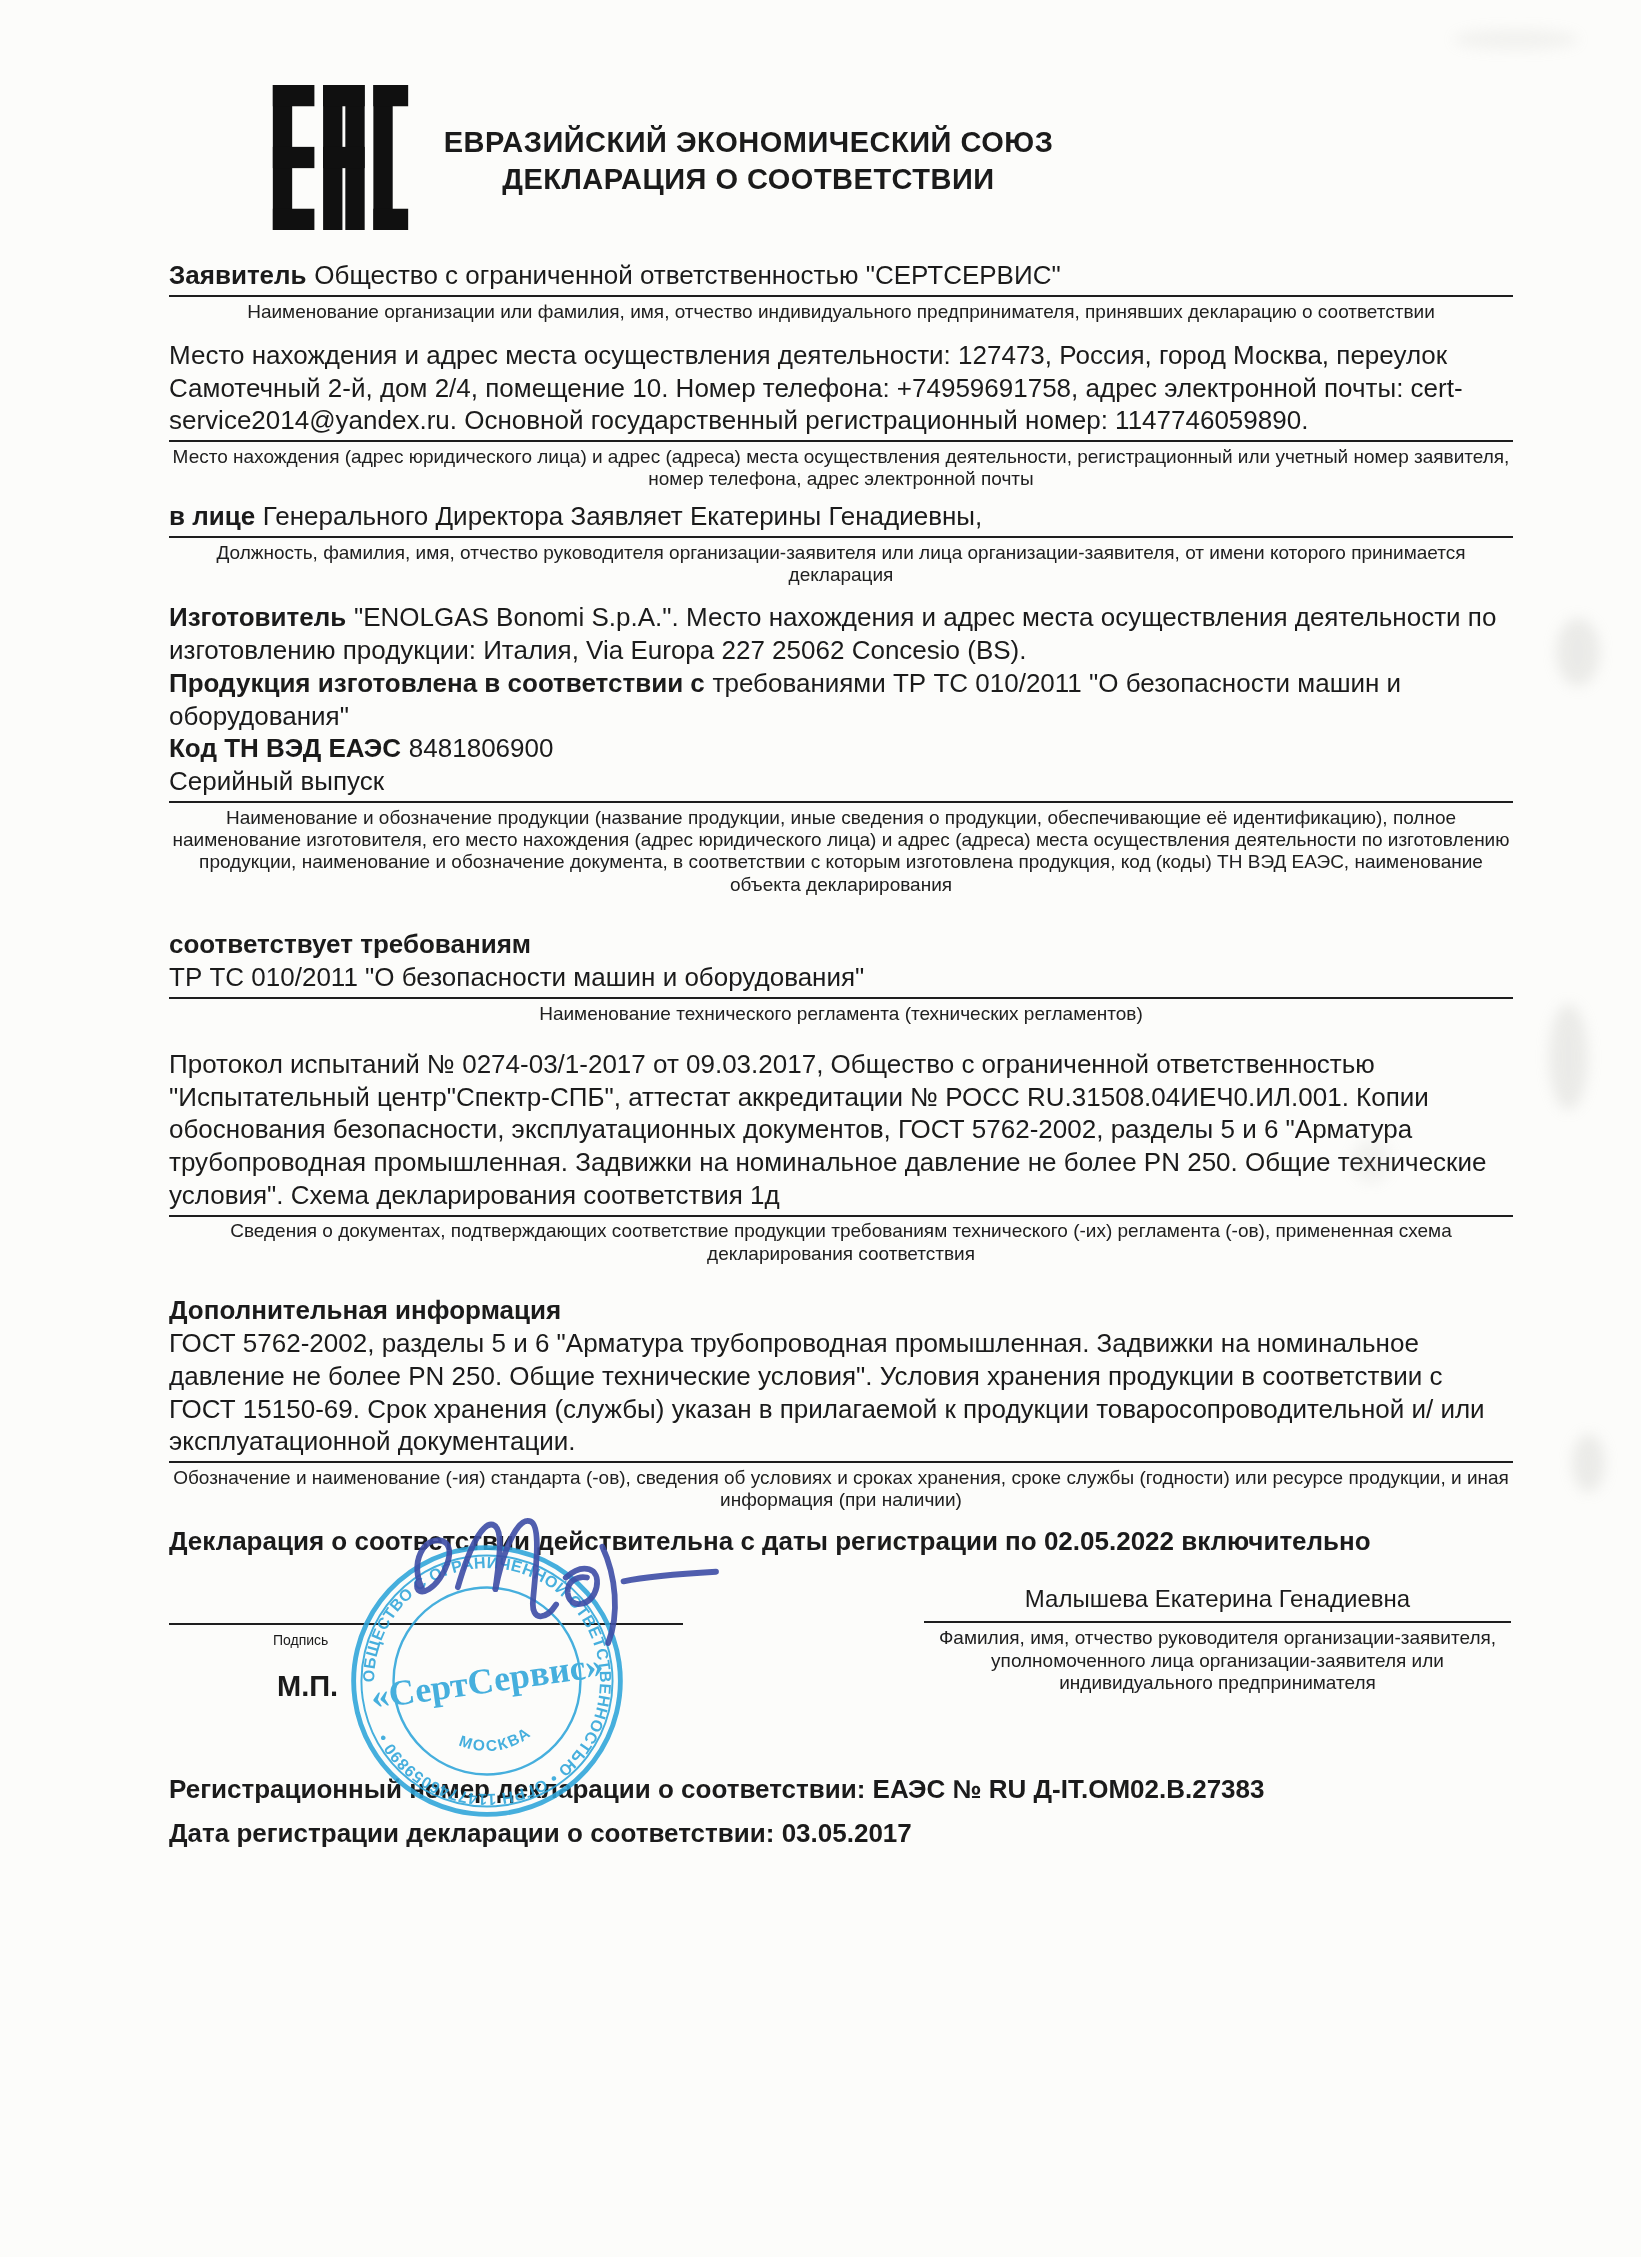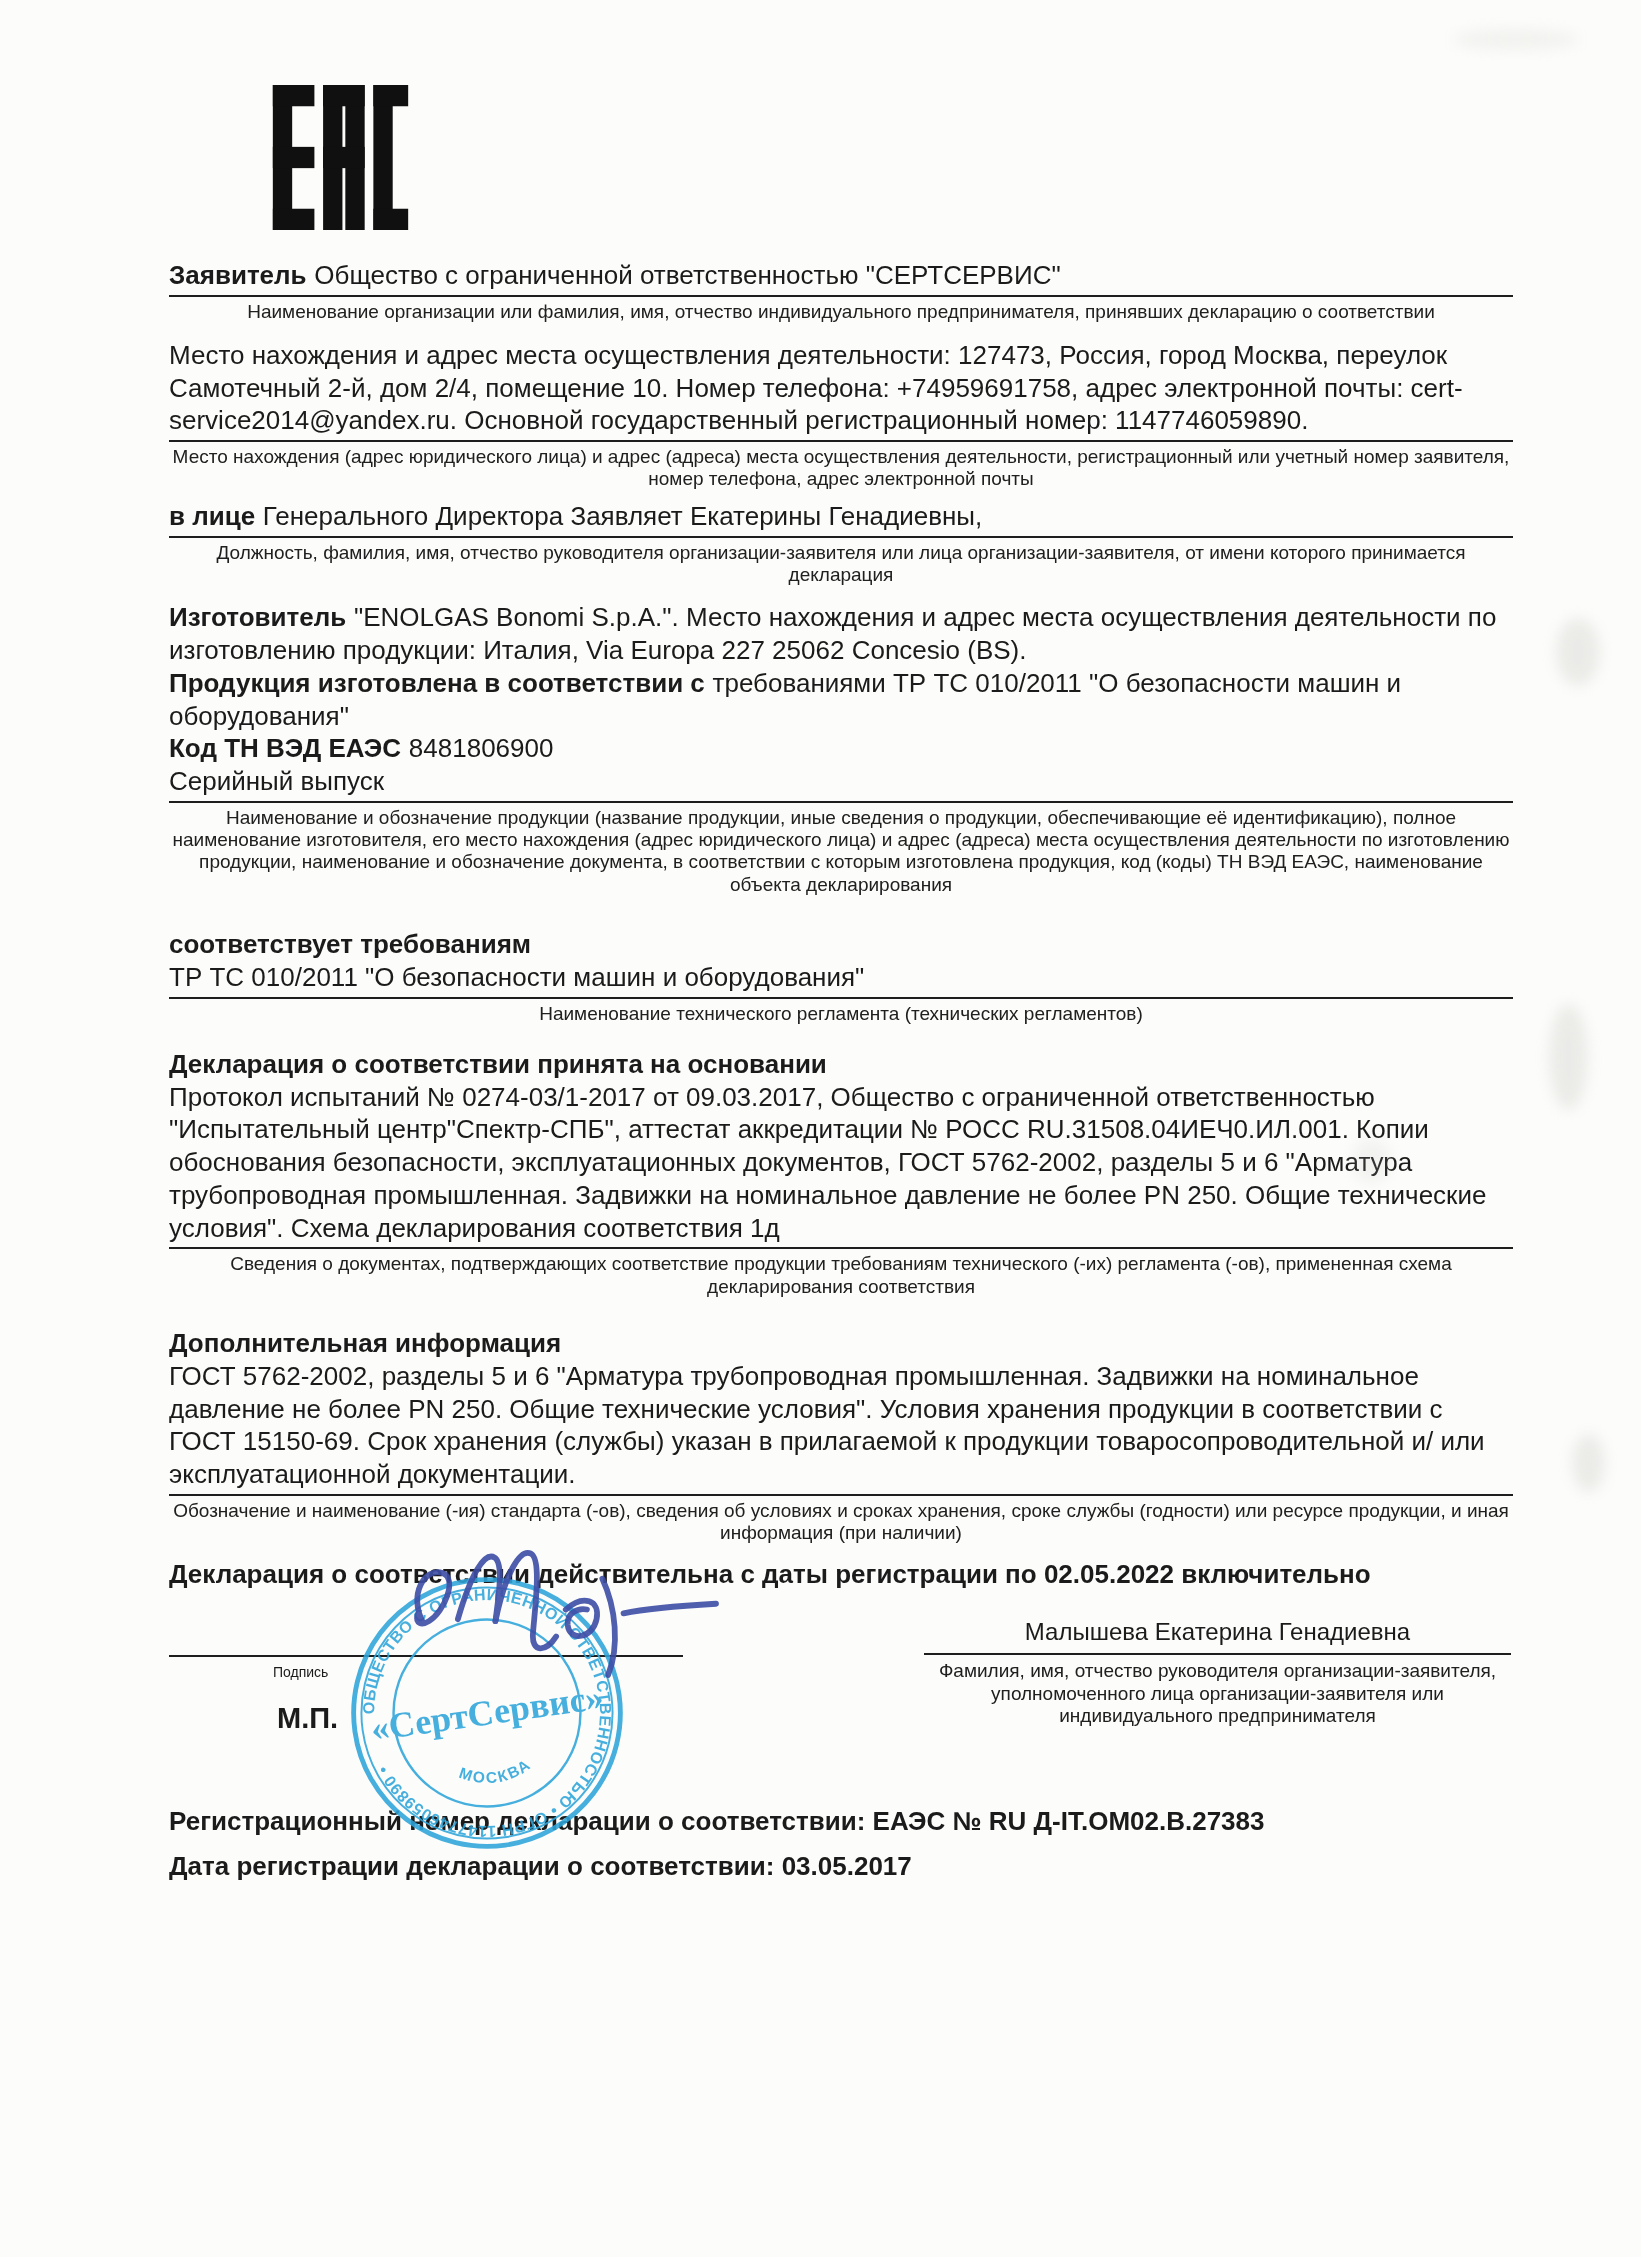--- a/index.html
+++ b/index.html
@@ -61,20 +61,24 @@
       <rect x="52" y="0" width="20" height="150"></rect>
       <rect x="75" y="0" width="20" height="150"></rect>
       <rect x="52" y="0" width="43" height="22"></rect>
       <rect x="52" y="64" width="43" height="22"></rect>
       <rect x="104" y="0" width="20" height="150"></rect>
       <rect x="104" y="0" width="36" height="22"></rect>
       <rect x="104" y="128" width="36" height="22"></rect>
     </g>
   </svg>
 
+  <div class="title">
+    <div>ЕВРАЗИЙСКИЙ ЭКОНОМИЧЕСКИЙ СОЮЗ</div>
+    <div>ДЕКЛАРАЦИЯ О СООТВЕТСТВИИ</div>
+  </div>
 
   <div class="content">
 
     <div class="sec" style="margin-bottom:16px;">
       <div class="rule-block">
         <p class="t"><b class="lbl">Заявитель</b><span>Общество с ограниченной ответственностью "СЕРТСЕРВИС"</span></p>
       </div>
       <p class="caption">Наименование организации или фамилия, имя, отчество индивидуального предпринимателя, принявших декларацию о соответствии</p>
     </div>
 
@@ -105,21 +109,20 @@
     <div class="sec" style="margin-bottom:23px;">
       <div class="rule-block">
         <p class="t b">соответствует требованиям</p>
         <p class="t">ТР ТС 010/2011 "О безопасности машин и оборудования"</p>
       </div>
       <p class="caption">Наименование технического регламента (технических регламентов)</p>
     </div>
 
     <div class="sec" style="margin-bottom:29px;">
       <div class="rule-block">
-        <p class="t b">Декларация о соответствии принята на основании</p>
         <p class="t">Протокол испытаний № 0274-03/1-2017 от 09.03.2017, Общество с ограниченной ответственностью "Испытательный центр"Спектр-СПБ", аттестат аккредитации № РОСС RU.31508.04ИЕЧ0.ИЛ.001. Копии обоснования безопасности, эксплуатационных документов, ГОСТ 5762-2002, разделы 5 и 6 "Арматура трубопроводная промышленная. Задвижки на номинальное давление не более PN 250. Общие технические условия". Схема декларирования соответствия 1д</p>
       </div>
       <p class="caption">Сведения о документах, подтверждающих соответствие продукции требованиям технического (-их) регламента (-ов), примененная схема декларирования соответствия</p>
     </div>
 
     <div class="sec" style="margin-bottom:13.5px;">
       <div class="rule-block">
         <p class="t b">Дополнительная информация</p>
         <p class="t">ГОСТ 5762-2002, разделы 5 и 6 "Арматура трубопроводная промышленная. Задвижки на номинальное давление не более PN 250. Общие технические условия". Условия хранения продукции в соответствии с ГОСТ 15150-69. Срок хранения (службы) указан в прилагаемой к продукции товаросопроводительной и/ или эксплуатационной документации.</p>
       </div>

